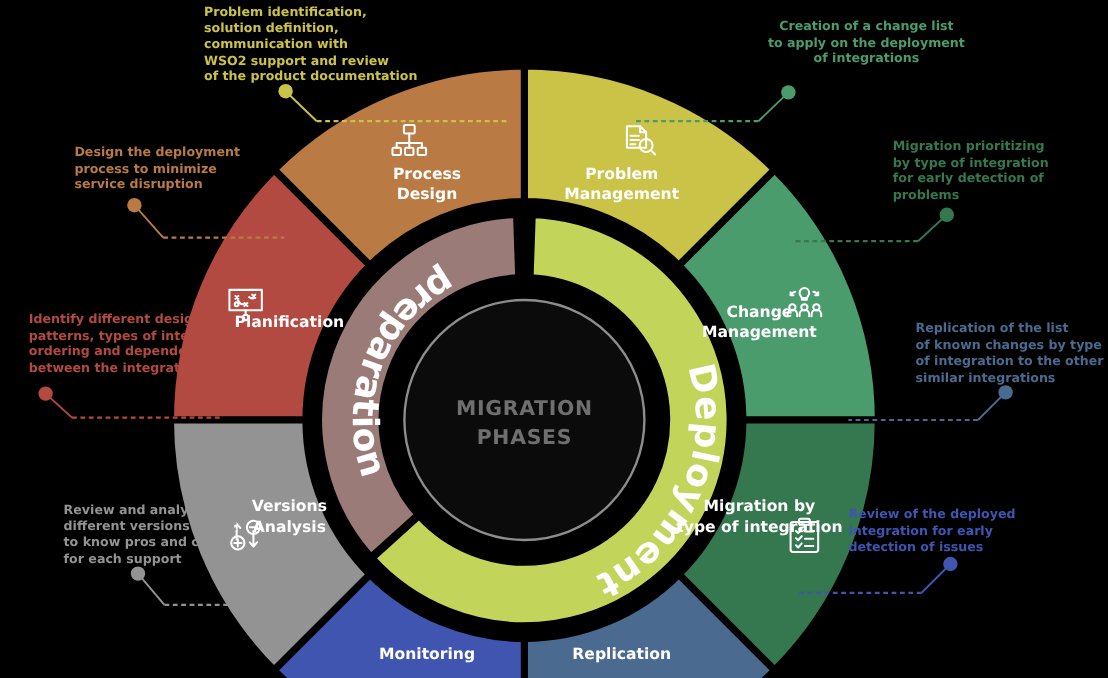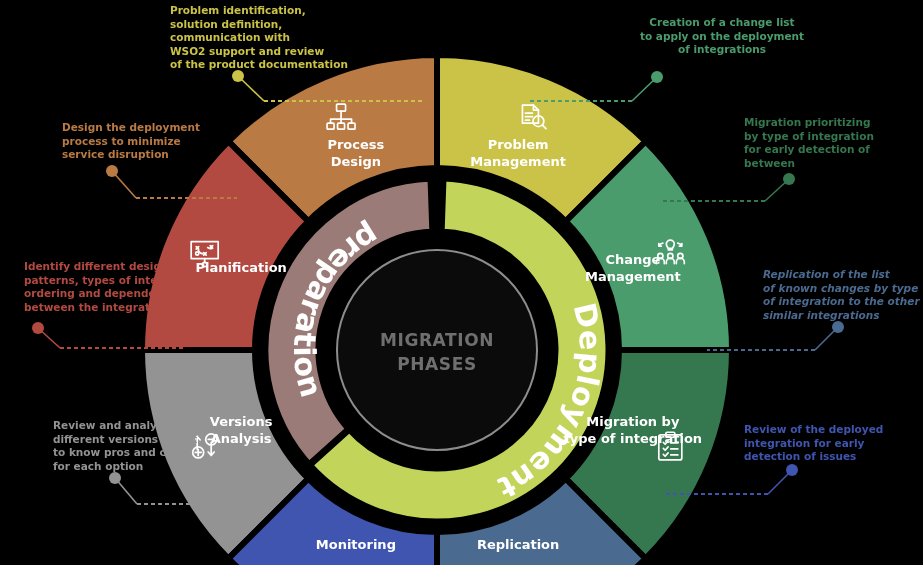--- a/index.html
+++ b/index.html
@@ -264,29 +264,29 @@
       <div class="ann" style="left: 43px; top: 121px; width: 200px; color: rgb(185, 122, 67); margin-left: 19px;">Design the deployment
 process to minimize
 service disruption</div>
       <div class="ann" style="left: 24px; top: 260px; width: 210px; color: rgb(179, 74, 65);">Identify different design
 patterns, types of integration,
 ordering and dependency
 between the integrations</div>
       <div class="ann" style="left: 53px; top: 419px; width: 200px; color: rgb(147, 147, 147);">Review and analyze the
 different versions to get
 to know pros and cons
-for each option</div>
+for each support</div>
       <div class="ann" style="left: 597px; top: 16px; width: 250px; color: rgb(74, 156, 109); text-align: center;">Creation of a change list
 to apply on the deployment
 of integrations</div>
       <div class="ann" style="left: 744px; top: 116px; width: 175px; color: rgb(53, 119, 79);">Migration prioritizing
 by type of integration
 for early detection of
-between</div>
-      <div class="ann" style="left: 763px; top: 268px; width: 160px; color: rgb(75, 106, 144); font-style: italic;">Replication of the list
+problems</div>
+      <div class="ann" style="left: 763px; top: 268px; width: 160px; color: rgb(75, 106, 144);">Replication of the list
 of known changes by type
 of integration to the other
 similar integrations</div>
-      <div class="ann" style="left: 744px; top: 423px; width: 175px; color: rgb(63, 85, 176);">Review of the deployed
+      <div class="ann" style="left: 707px; top: 423px; width: 175px; color: rgb(63, 85, 176);">Review of the deployed
 integration for early
 detection of issues</div>
     </div>
 </div>
 
 </body></html>

